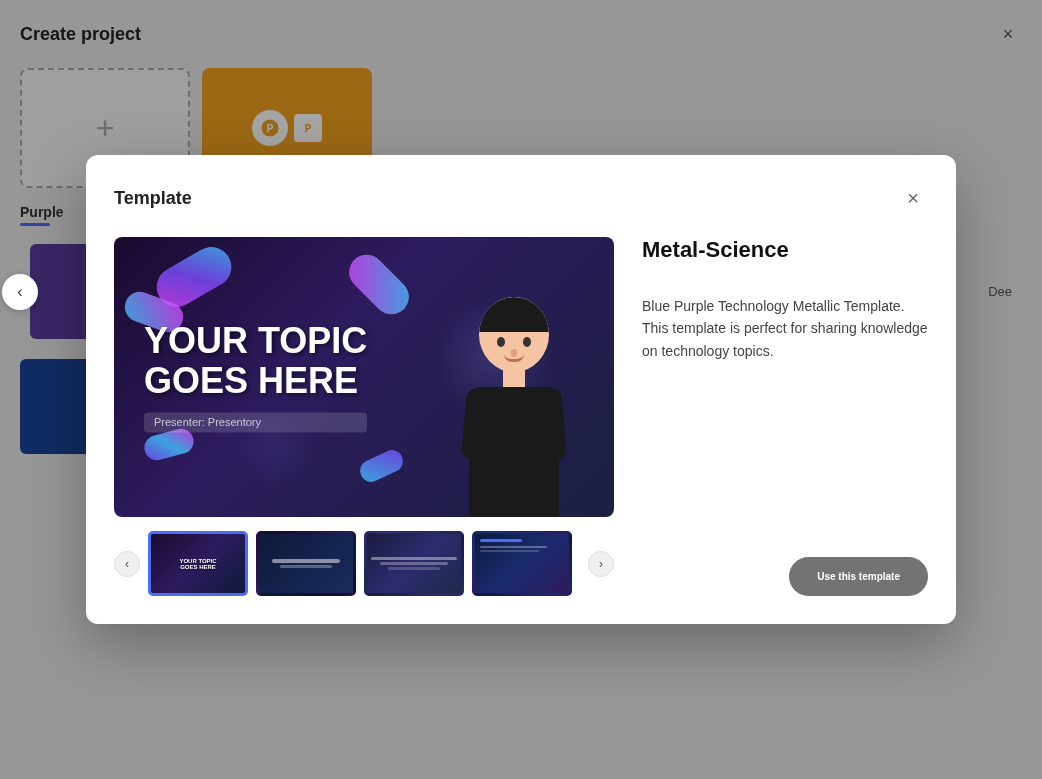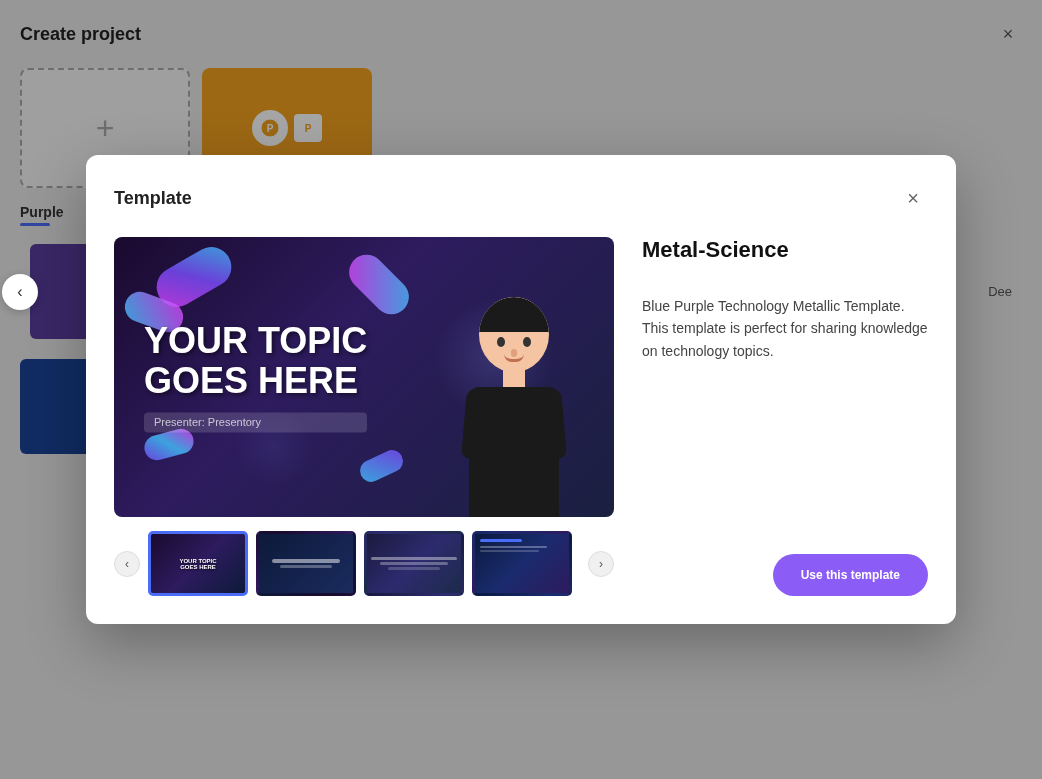--- a/index.html
+++ b/index.html
@@ -403,26 +403,26 @@
       margin-bottom: 32px;
     }
 
     .template-description {
       font-size: 14px;
       color: #444;
       line-height: 1.6;
     }
 
     .use-template-btn {
-      background: #8b5cf6;
+      background: #737373;
       color: #fff;
       border: none;
       border-radius: 24px;
       padding: 14px 28px;
-      font-size: 12px;
+      font-size: 10px;
       font-weight: 600;
       cursor: pointer;
       align-self: flex-end;
       margin-top: auto;
     }
 
     
     .carousel-arrow-left {
       position: absolute;
       left: -18px;

